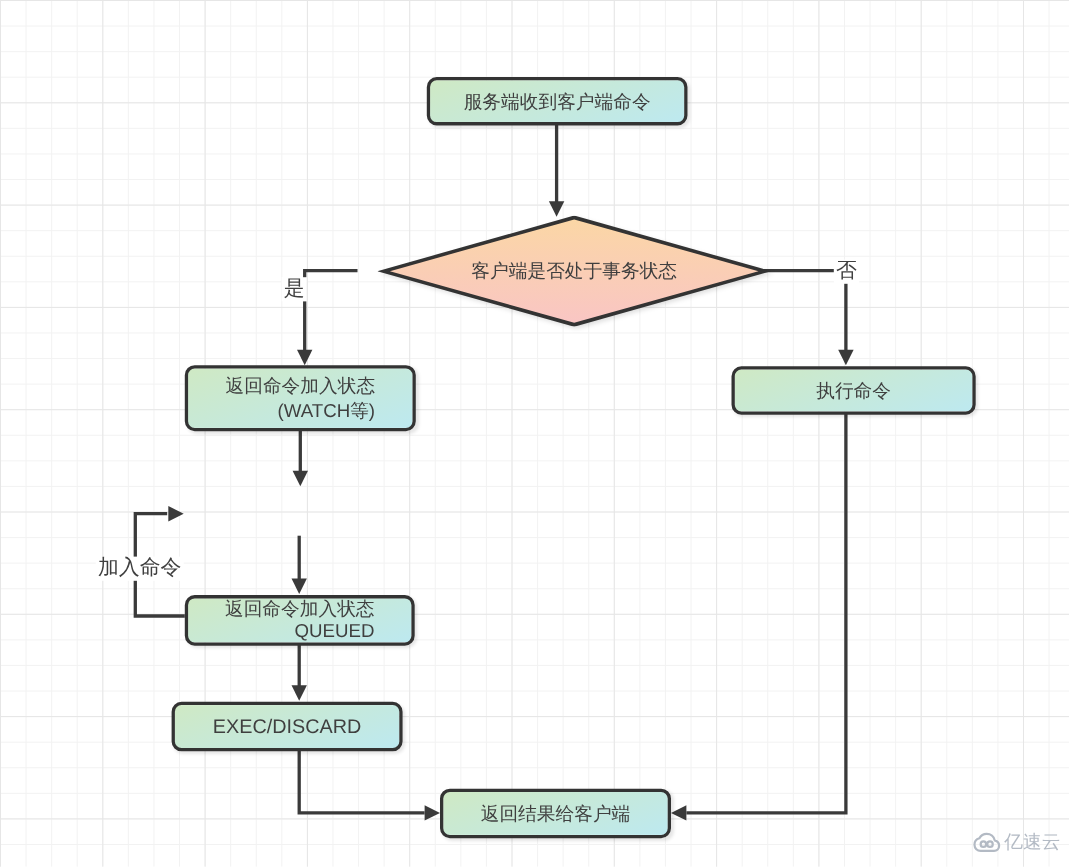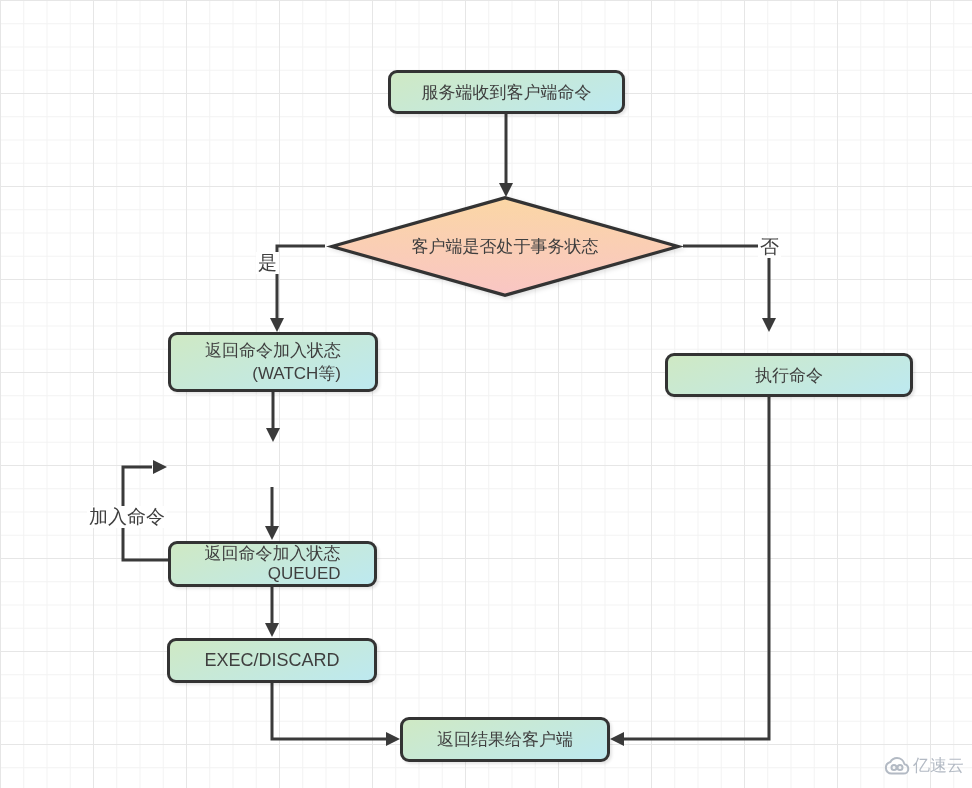--- a/index.html
+++ b/index.html
@@ -45,29 +45,29 @@
     align-items: center;
     justify-content: center;
     text-align: right;
     color: var(--text, #3f3f3f);
     font-size: 17px;
     line-height: 21px;
     white-space: pre-line;
   }
   .node.start        { left: 388px; top: 70px;  width: 237px; height: 44px; }
   .node.detect       { left: 168px; top: 332px; width: 210px; height: 60px; line-height: 23px; }
-  .node.execute      { left: 665px; top: 333px; width: 248px; height: 44px; margin-top: 20px; }
+  .node.execute      { left: 665px; top: 333px; width: 222px; height: 44px; }
   .node.enqueue      { left: 168px; top: 443px; width: 209px; height: 45px; }
   .node.queued       { left: 168px; top: 541px; width: 209px; height: 46px; line-height: 20px; }
-  .node.exec-discard { left: 167px; top: 638px; width: 210px; height: 45px; font-size: 18px; }
+  .node.exec-discard { left: 156px; top: 638px; width: 210px; height: 45px; font-size: 18px; }
   .node.result       { left: 400px; top: 717px; width: 210px; height: 45px; }
 
   .diamond-wrap {
     position: absolute;
-    left: 326px; top: 196px;
+    left: 343px; top: 196px;
     width: 358px; height: 101px;
     filter: drop-shadow(2px 2px 2px rgba(0,0,0,0.12));
   }
   .diamond-outer {
     position: absolute;
     inset: 0;
     clip-path: polygon(50% 0, 100% 50%, 50% 100%, 0 50%);
     background: var(--node-border, #333);
   }
   .diamond-inner {

